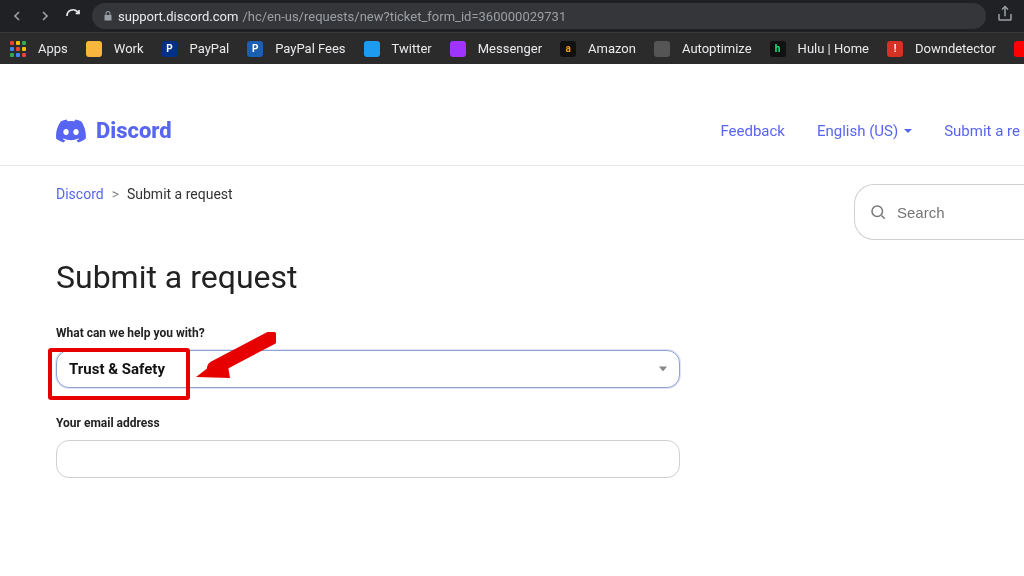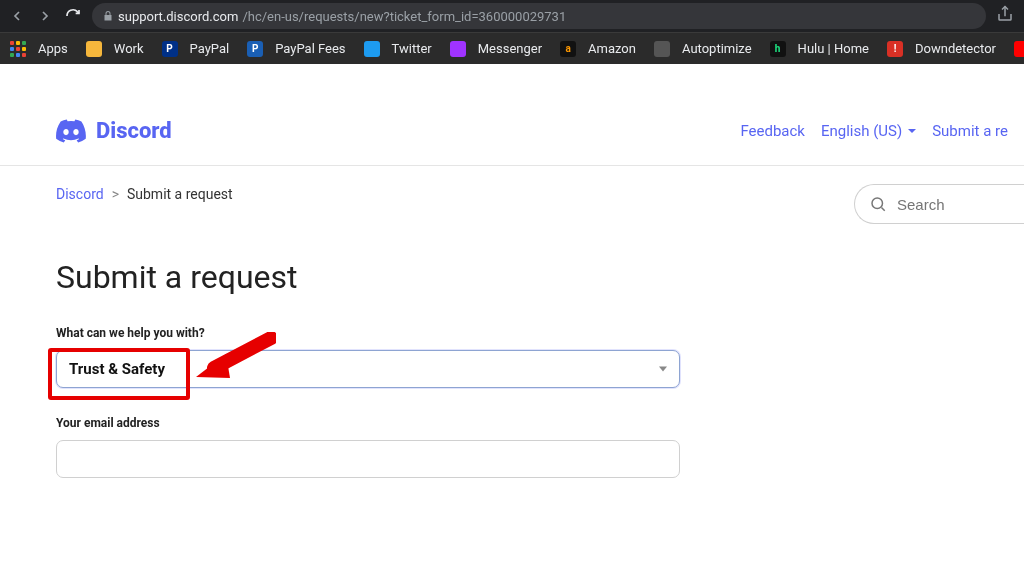--- a/index.html
+++ b/index.html
@@ -20,43 +20,43 @@
   .bm { display:flex; align-items:flex-start; gap:12px; color:#e8eaed; cursor:pointer; white-space:nowrap; }
   .bm .bicon { width:16px; height:16px; border-radius:3px; display:flex; align-items:center; justify-content:center; font-size:10px; font-weight:700; color:#fff; }
   .apps-icon { width:16px; height:16px; display:grid; grid-template-columns:repeat(3,4px); grid-template-rows:repeat(3,4px); gap:2px; }
   .apps-icon span { width:4px; height:4px; border-radius:1px; }
 
   
   .page { background:#fff; height:calc(576px - 64px); overflow:hidden;margin-top:32px; }
   .topnav { display:flex; align-items:center; justify-content:space-between; height:70px; padding:0 0 0 56px; border-bottom:1px solid #e5e5e5; }
   .brand { display:flex; align-items:center; gap:10px; color:#5865f2; font-weight:800; font-size:22px; cursor:pointer; }
   .brand .logo { width:30px; height:24px; }
-  .topnav-right { display:flex; align-items:flex-start; gap:16px; padding-right:16px; }
+  .topnav-right { display:flex; align-items:flex-start; gap:32px; padding-right:4px; }
   .nav-link { color:#5865f2; font-size:15px; cursor:pointer; display:flex; align-items:center; gap:6px; white-space:nowrap;}
   .nav-link.cut { padding-right:0; overflow:hidden; max-width:80px;}
   .chev { border-style:solid; border-width:4px 4px 0 4px; border-color:#5865f2 transparent transparent transparent; display:inline-block;}
 
   .content-wrap { display:flex; }
   .content { padding:20px 0 0 56px; flex:1; }
   .breadcrumb { font-size:14px; color:#333; display:flex; align-items:center; gap:8px; }
   .breadcrumb a { color:#5865f2; text-decoration:none; cursor:pointer; }
   .breadcrumb .sep { color:#888; }
   .breadcrumb .current { color:#333; }
 
   .right-search { margin-top:18px; margin-left:auto; padding-right:0;}
-  .searchbox { width:170px; height:40px; border:1px solid #d0d0d0; border-radius:20px 0 0 20px; display:flex; align-items:center; gap:10px; padding:0 14px; margin-left:auto; border-right:none;}
+  .searchbox { width:170px; height:56px; border:1px solid #d0d0d0; border-radius:20px 0 0 20px; display:flex; align-items:center; gap:10px; padding:0 14px; margin-left:auto; border-right:none;}
   .searchbox svg { color:#777; }
   .searchbox input { border:none; outline:none; font-size:15px; color:#555; width:100px; background:transparent;}
 
   h1.page-title { font-size:32px; font-weight:400; color:#222; margin-top:56px; }
 
   .form { margin-top:30px; max-width:624px; }
   .field { margin-bottom:28px; }
   .label { font-weight:700; font-size:12px; color:#222; margin-bottom:10px; }
-  .select, .input { width:100%; height:38px; border:1px solid #d0d0d0; border-radius:7px; background:#fff; display:flex; align-items:center; padding:0 12px; font-size:15px; color:#111; position:relative; }
+  .select, .input { width:100%; height:38px; border:1px solid #d0d0d0; border-radius:13px; background:#fff; display:flex; align-items:center; padding:0 12px; font-size:15px; color:#111; position:relative; }
   .select .caret { position:absolute; right:12px; top:50%; transform:translateY(-50%); width:0; height:0; border-style:solid; border-width:5px 4px 0 4px; border-color:#888 transparent transparent transparent;}
   .select.focused { border:1px solid #8ea4d2; box-shadow:0 0 0 1px rgba(88,101,242,.18); }
   .select .value { font-weight:700; }
   .select .value.placeholder { font-weight:400; color:#555;}
 
   
   .anno-box { position:absolute; border:4px solid #e60000; border-radius:3px; pointer-events:none; }
   .arrow-wrap { position:absolute; pointer-events:none; }
   .arrow-wrap svg { display:block; }
 

